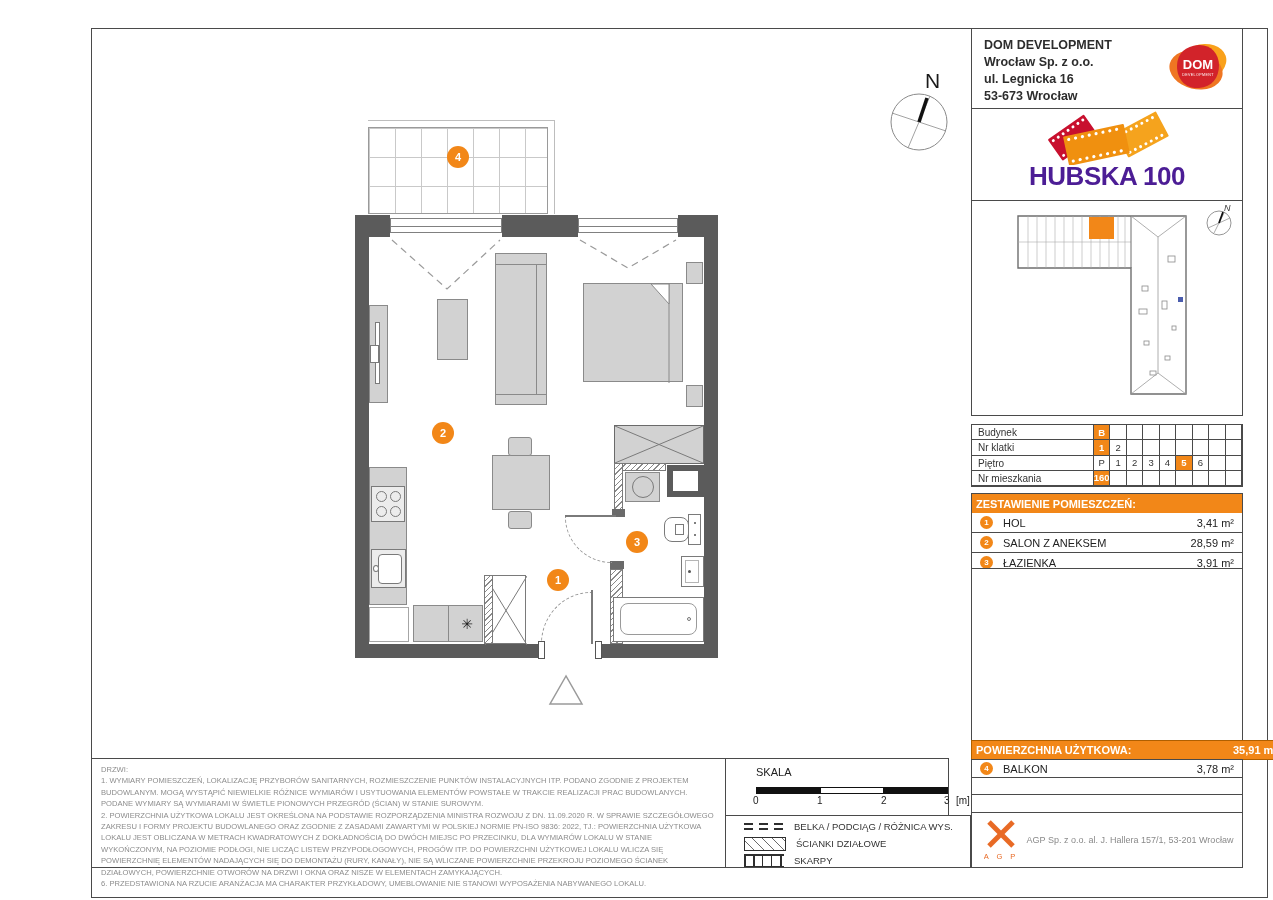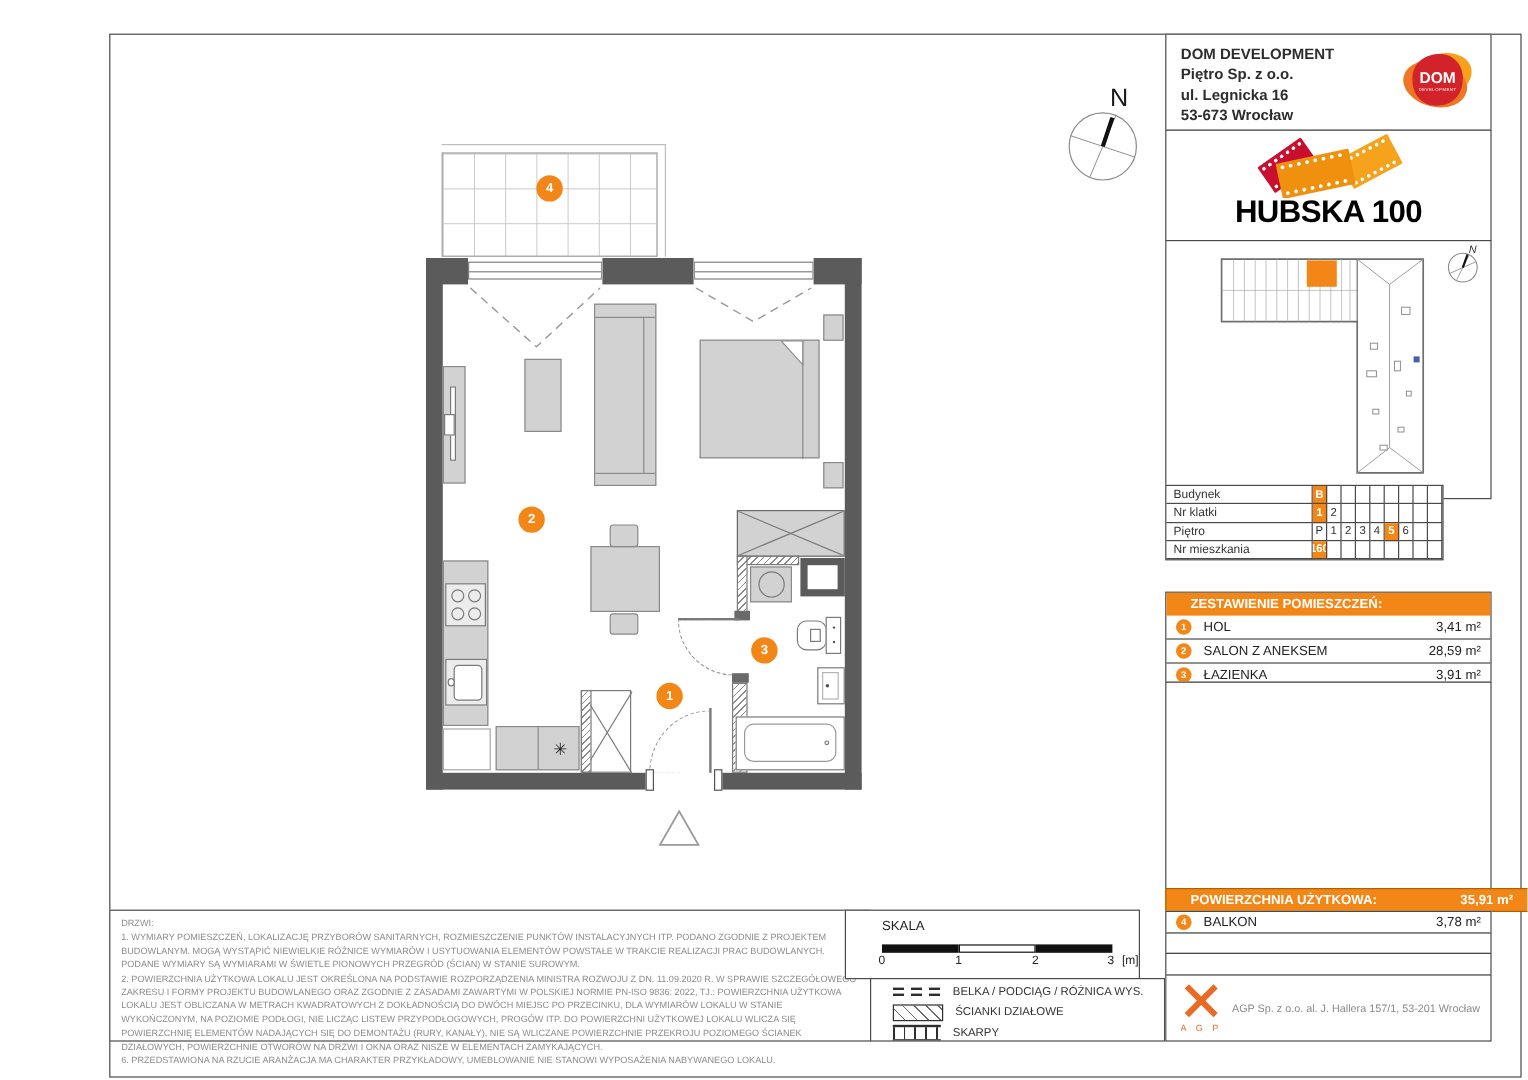--- a/index.html
+++ b/index.html
@@ -13,28 +13,28 @@
   .hatch{position:absolute;box-sizing:border-box;border:1px solid #7a7a7a;
          background:repeating-linear-gradient(135deg,#fff 0 3px,#8a8a8a 3px 4px);}
   .marker{position:absolute;width:22px;height:22px;border-radius:50%;background:#f28718;color:#fff;
           font-size:11px;font-weight:bold;display:flex;align-items:center;justify-content:center;}
   .marker-sm{width:13px;height:13px;border-radius:50%;background:#f28718;color:#fff;font-size:8px;
           font-weight:bold;display:flex;align-items:center;justify-content:center;flex:0 0 auto;}
   .window{position:absolute;box-sizing:border-box;background:#fff;border:1px solid #808080;}
   .window:after{content:"";position:absolute;left:0;right:0;top:50%;border-top:1px solid #808080;}
   
   .dom-lines div{font-size:12.5px;font-weight:bold;line-height:17px;color:#2d2d2d;}
-  .hub-title{font-size:26px;font-weight:800;letter-spacing:-0.5px;text-align:center;color:#000000;}
+  .hub-title{font-size:26px;font-weight:800;letter-spacing:-0.5px;text-align:center;color:#4c1d95;}
   .ut-row{display:grid;grid-template-columns:122px repeat(9,1fr);height:25%;}
   .ut-label{font-size:10px;color:#333;padding:2px 0 0 6px;border-right:1px solid #4a4a4a;border-bottom:1px solid #4a4a4a;}
   .ut-cell{font-size:9.5px;color:#333;display:flex;align-items:center;justify-content:center;
            border-right:1px solid #4a4a4a;border-bottom:1px solid #4a4a4a;overflow:hidden;}
   .ut-cell.hl{background:#f28718;color:#fff;font-weight:bold;}
   .orange-bar{background:#f28718;color:#fff;font-weight:bold;font-size:11px;display:flex;
-              align-items:center;justify-content:space-between;padding:0 20px;}
+              align-items:center;justify-content:space-between;padding:0 4px;}
   .room-row{display:flex;align-items:center;gap:10px;padding:0 8px;border-bottom:1px solid #4a4a4a;height:19px;}
   .room-name{font-size:11px;color:#222;flex:1;}
   .room-area{font-size:11px;color:#222;}
   .notes{font-size:7.6px;color:#8c8c8c;line-height:1.5;padding:5px 9px;}
   .legend-row{display:flex;align-items:center;gap:10px;height:17px;padding-left:18px;}
   .legend-label{font-size:9.5px;color:#333;}
   .sym{width:40px;flex:0 0 40px;}
   .dashline{height:2px;background:repeating-linear-gradient(90deg,#2e2e2e 0 9px,transparent 9px 15px);}
   .sym-hatch{height:12px;border:1px solid #2e2e2e;background:repeating-linear-gradient(45deg,transparent 0 6px,#6a6a6a 6px 7px);}
   .sym-comb{height:10px;border-top:2.5px solid #2e2e2e;border-bottom:1px solid #2e2e2e;
@@ -175,21 +175,21 @@
   <div class="marker" style="left:626px;top:531px;">3</div>
   <div class="marker" style="left:447px;top:146px;">4</div>
 
   <svg class="abs" style="left:548px;top:674px;" width="36" height="32" viewBox="0 0 36 32">
     <polygon points="18,2 2,30 34,30" fill="#fff" stroke="#9a9a9a" stroke-width="1.5"></polygon>
   </svg>
 
   <div class="box" style="left:971px;top:28px;width:272px;height:81px;">
     <div class="dom-lines" style="position:absolute;left:12px;top:8px;">
       <div>DOM DEVELOPMENT</div>
-      <div>Piętro Sp. z o.o.</div>
+      <div>Wrocław Sp. z o.o.</div>
       <div>ul. Legnicka 16</div>
       <div>53-673 Wrocław</div>
     </div>
     <svg style="position:absolute;right:12px;top:8px;" width="64" height="60" viewBox="0 0 64 58">
       <ellipse cx="34" cy="26" rx="27" ry="19" fill="#F9A11B" transform="rotate(-18 34 26)"></ellipse>
       <ellipse cx="30" cy="32" rx="27" ry="19" fill="#EF7622" transform="rotate(14 30 32)"></ellipse>
       <path d="M32,7 C44,6 53,15 53,27 C53,40 46,49 33,50 C20,51 11,42 11,28 C11,15 20,8 32,7 Z" fill="#D2232A"></path>
       <text x="32" y="31" text-anchor="middle" font-size="13" font-weight="bold" fill="#fff">DOM</text>
       <text x="32" y="38" text-anchor="middle" font-size="3.6" fill="#fff" letter-spacing="0.4">DEVELOPMENT</text>
     </svg>
@@ -301,21 +301,21 @@
       <g>
         <circle cx="247" cy="22" r="12" fill="none" stroke="#8a8a8a" stroke-width="0.9"></circle>
         <line x1="236" y1="27" x2="258" y2="17" stroke="#8a8a8a" stroke-width="0.7"></line>
         <line x1="242" y1="32" x2="252" y2="12" stroke="#8a8a8a" stroke-width="0.7"></line>
         <line x1="247" y1="22" x2="251" y2="11" stroke="#111" stroke-width="1.8"></line>
         <text x="252" y="10" font-size="9" font-style="italic" fill="#333">N</text>
       </g>
     </svg>
   </div>
 
-  <div class="box unit-table" style="left:971px;top:404px;width:232px;height:63px;">
+  <div class="box unit-table" style="left:971px;top:424px;width:272px;height:63px;">
     <div class="ut-row">
       <div class="ut-label">Budynek</div>
       <div class="ut-cell hl">B</div>
       <div class="ut-cell"></div>
       <div class="ut-cell"></div>
       <div class="ut-cell"></div>
       <div class="ut-cell"></div>
       <div class="ut-cell"></div>
       <div class="ut-cell"></div>
       <div class="ut-cell"></div>
@@ -403,21 +403,21 @@
     <div style="flex:1;text-align:center;font-size:9px;color:#8a8a8a;padding:0 6px;">AGP Sp. z o.o. al. J. Hallera 157/1, 53-201 Wrocław</div>
   </div>
 
   <div class="box notes" style="left:91px;top:758px;width:635px;height:110px;">
     <div>DRZWI:</div>
     <div>1. WYMIARY POMIESZCZEŃ, LOKALIZACJĘ PRZYBORÓW SANITARNYCH, ROZMIESZCZENIE PUNKTÓW INSTALACYJNYCH ITP. PODANO ZGODNIE Z PROJEKTEM BUDOWLANYM. MOGĄ WYSTĄPIĆ NIEWIELKIE RÓŻNICE WYMIARÓW I USYTUOWANIA ELEMENTÓW POWSTAŁE W TRAKCIE REALIZACJI PRAC BUDOWLANYCH. PODANE WYMIARY SĄ WYMIARAMI W ŚWIETLE PIONOWYCH PRZEGRÓD (ŚCIAN) W STANIE SUROWYM.</div>
     <div>2. POWIERZCHNIA UŻYTKOWA LOKALU JEST OKREŚLONA NA PODSTAWIE ROZPORZĄDZENIA MINISTRA ROZWOJU Z DN. 11.09.2020 R. W SPRAWIE SZCZEGÓŁOWEGO ZAKRESU I FORMY PROJEKTU BUDOWLANEGO ORAZ ZGODNIE Z ZASADAMI ZAWARTYMI W POLSKIEJ NORMIE PN-ISO 9836: 2022, TJ.: POWIERZCHNIA UŻYTKOWA LOKALU JEST OBLICZANA W METRACH KWADRATOWYCH Z DOKŁADNOŚCIĄ DO DWÓCH MIEJSC PO PRZECINKU, DLA WYMIARÓW LOKALU W STANIE WYKOŃCZONYM, NA POZIOMIE PODŁOGI, NIE LICZĄC LISTEW PRZYPODŁOGOWYCH, PROGÓW ITP. DO POWIERZCHNI UŻYTKOWEJ LOKALU WLICZA SIĘ POWIERZCHNIĘ ELEMENTÓW NADAJĄCYCH SIĘ DO DEMONTAŻU (RURY, KANAŁY), NIE SĄ WLICZANE POWIERZCHNIE PRZEKROJU POZIOMEGO ŚCIANEK DZIAŁOWYCH, POWIERZCHNIE OTWORÓW NA DRZWI I OKNA ORAZ NISZE W ELEMENTACH ZAMYKAJĄCYCH.</div>
     <div>6. PRZEDSTAWIONA NA RZUCIE ARANŻACJA MA CHARAKTER PRZYKŁADOWY, UMEBLOWANIE NIE STANOWI WYPOSAŻENIA NABYWANEGO LOKALU.</div>
   </div>
 
-  <div class="box" style="left:704px;top:758px;width:246px;height:58px;">
+  <div class="box" style="left:725px;top:758px;width:224px;height:58px;">
     <div style="position:absolute;left:30px;top:7px;font-size:11px;color:#222;">SKALA</div>
     <div style="position:absolute;left:30px;top:28px;width:192px;height:7px;display:flex;">
       <div style="width:64px;background:#111;"></div>
       <div style="width:64px;background:#fff;border:1px solid #111;box-sizing:border-box;"></div>
       <div style="width:64px;background:#111;"></div>
     </div>
     <div class="abs" style="left:30px;top:26px;width:215px;height:24px;">
       <span class="scale-num" style="left:-3px;">0</span>
       <span class="scale-num" style="left:61px;">1</span>
       <span class="scale-num" style="left:125px;">2</span>

